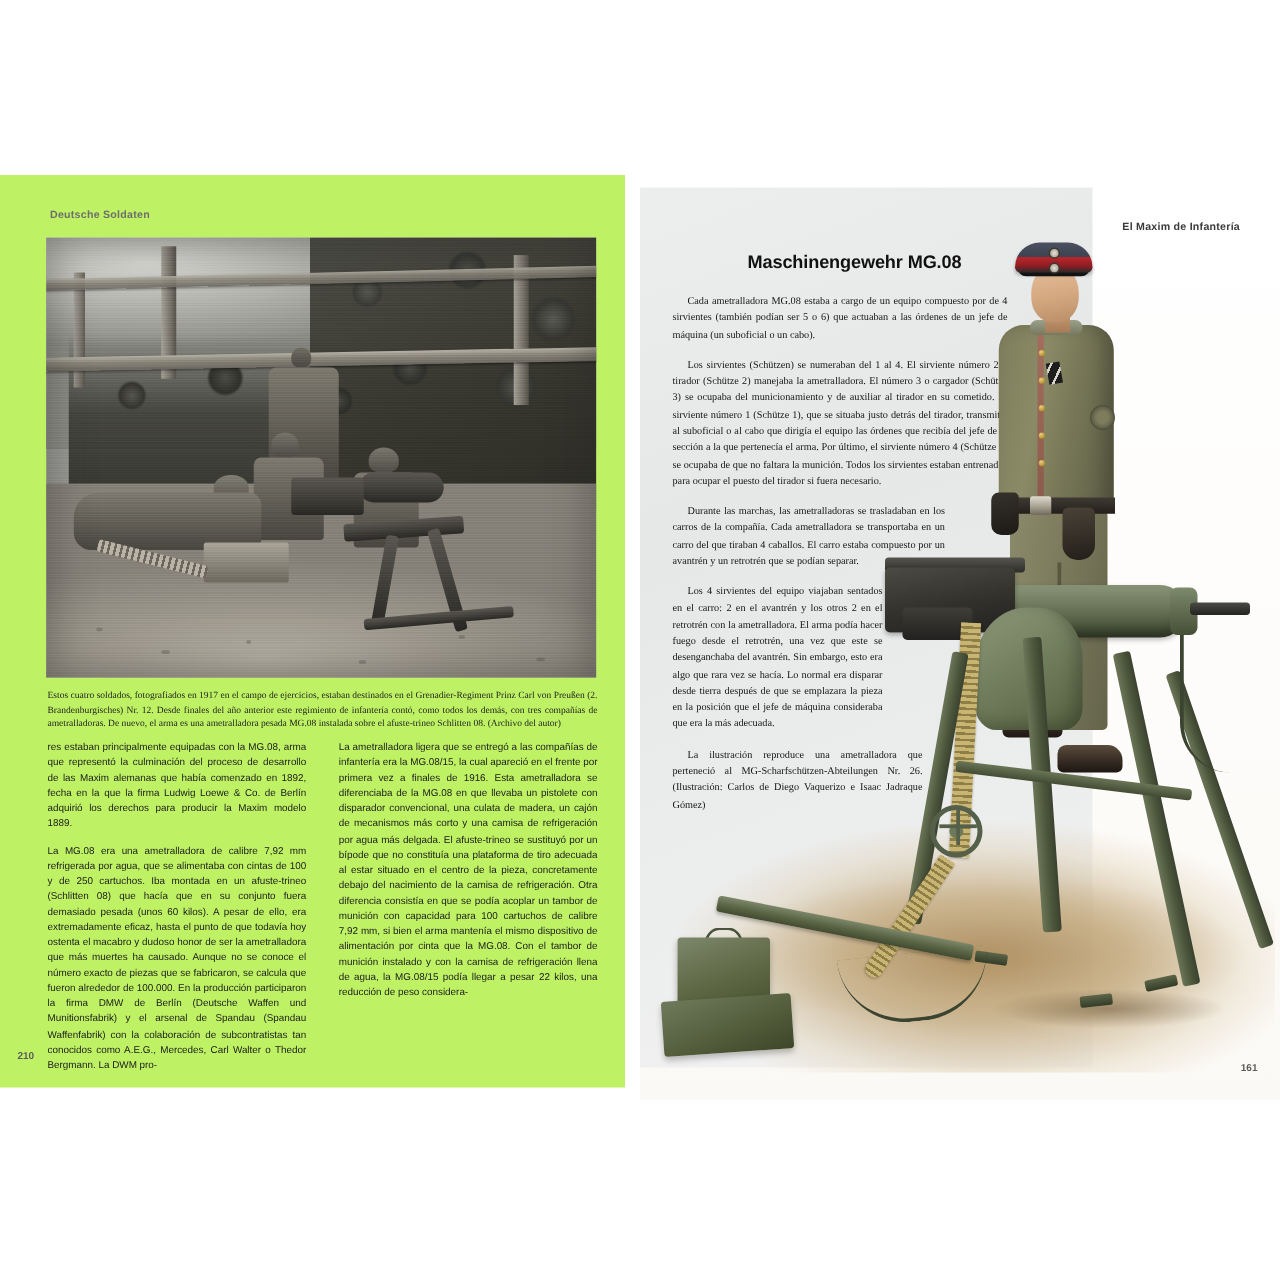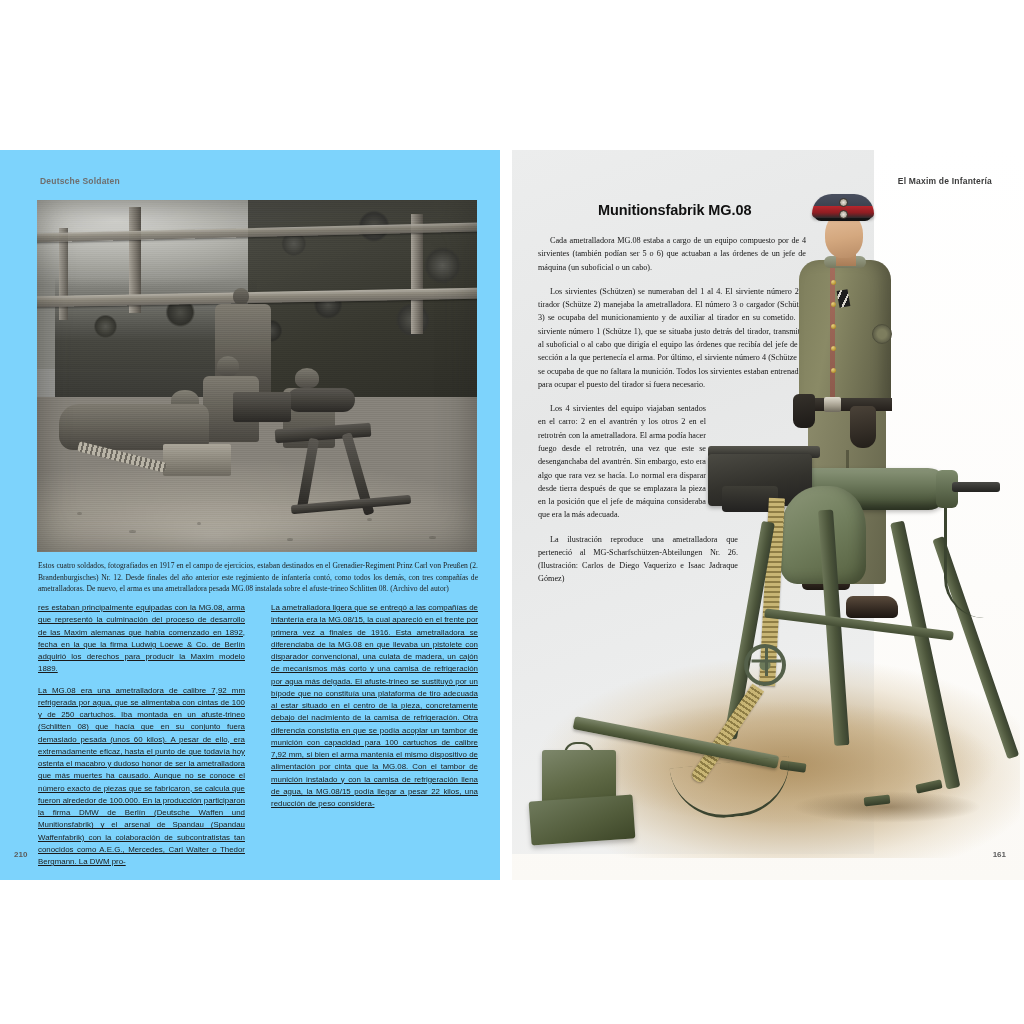--- a/index.html
+++ b/index.html
@@ -15,24 +15,24 @@
     width: 1024px;
     height: 1024px;
     background: #ffffff;
     font-family: "Liberation Sans", sans-serif;
   }
 
   
   #page-left {
     position: absolute;
     left: 0px;
-    top: 150px;
+    top: 140px;
     width: 500px;
     height: 730px;
-    background: #7dd3fc;
+    background: #bef264;
   }
   .running-head-left {
     position: absolute;
     left: 40px;
     top: 26px;
     font-size: 8.5px;
     font-weight: bold;
     letter-spacing: 0.2px;
     color: #6e6e6e;
   }
@@ -139,21 +139,21 @@
     top: 0;
     width: 207px;
     font-family: "Liberation Sans", sans-serif;
     font-size: 7.9px;
     line-height: 1.55;
     color: #1b1b1b;
     text-align: justify;
   }
   .bcol.c1 { left: 0px; }
   .bcol.c2 { left: 233px; }
-  .bcol p { margin: 0 0 9px 0; text-decoration: underline; }
+  .bcol p { margin: 0 0 9px 0; }
 
   .folio {
     position: absolute;
     font-size: 8px;
     font-weight: bold;
     color: #5c5c5c;
   }
   .folio-left { left: 14px; top: 700px; }
 
   
@@ -531,25 +531,26 @@
     </div>
 
     <div class="folio folio-left">210</div>
   </div>
 
   <div id="page-right">
     <div class="right-panel-bg"></div>
 
     <div class="running-head-right">El Maxim de Infantería</div>
 
-    <div class="article-title">Munitionsfabrik MG.08</div>
+    <div class="article-title">Maschinengewehr MG.08</div>
 
     <div class="right-text">
       <p class="rt-1">Cada ametralladora MG.08 estaba a cargo de un equipo compuesto por de 4 sirvientes (también podían ser 5 o 6) que actuaban a las órdenes de un jefe de máquina (un suboficial o un cabo).</p>
       <p class="rt-2">Los sirvientes (Schützen) se numeraban del 1 al 4. El sirviente número 2 o tirador (Schütze 2) manejaba la ametralladora. El número 3 o cargador (Schütze 3) se ocupaba del municionamiento y de auxiliar al tirador en su cometido. El sirviente número 1 (Schütze 1), que se situaba justo detrás del tirador, transmitía al suboficial o al cabo que dirigía el equipo las órdenes que recibía del jefe de la sección a la que pertenecía el arma. Por último, el sirviente número 4 (Schütze 4) se ocupaba de que no faltara la munición. Todos los sirvientes estaban entrenados para ocupar el puesto del tirador si fuera necesario.</p>
+      <p class="rt-3">Durante las marchas, las ametralladoras se trasladaban en los carros de la compañía. Cada ametralladora se transportaba en un carro del que tiraban 4 caballos. El carro estaba compuesto por un avantrén y un retrotrén que se podían separar.</p>
       <p class="rt-4">Los 4 sirvientes del equipo viajaban sentados en el carro: 2 en el avantrén y los otros 2 en el retrotrén con la ametralladora. El arma podía hacer fuego desde el retrotrén, una vez que este se desenganchaba del avantrén. Sin embargo, esto era algo que rara vez se hacía. Lo normal era disparar desde tierra después de que se emplazara la pieza en la posición que el jefe de máquina consideraba que era la más adecuada.</p>
       <p class="rt-5">La ilustración reproduce una ametralladora que perteneció al MG-Scharfschützen-Abteilungen Nr. 26. (Ilustración: Carlos de Diego Vaquerizo e Isaac Jadraque Gómez)</p>
     </div>
 
     <div class="folio folio-right">161</div>
   </div>
 
   <div id="illustration">
     <div class="ill-ground"></div>
     <div class="ill-ground2"></div>

